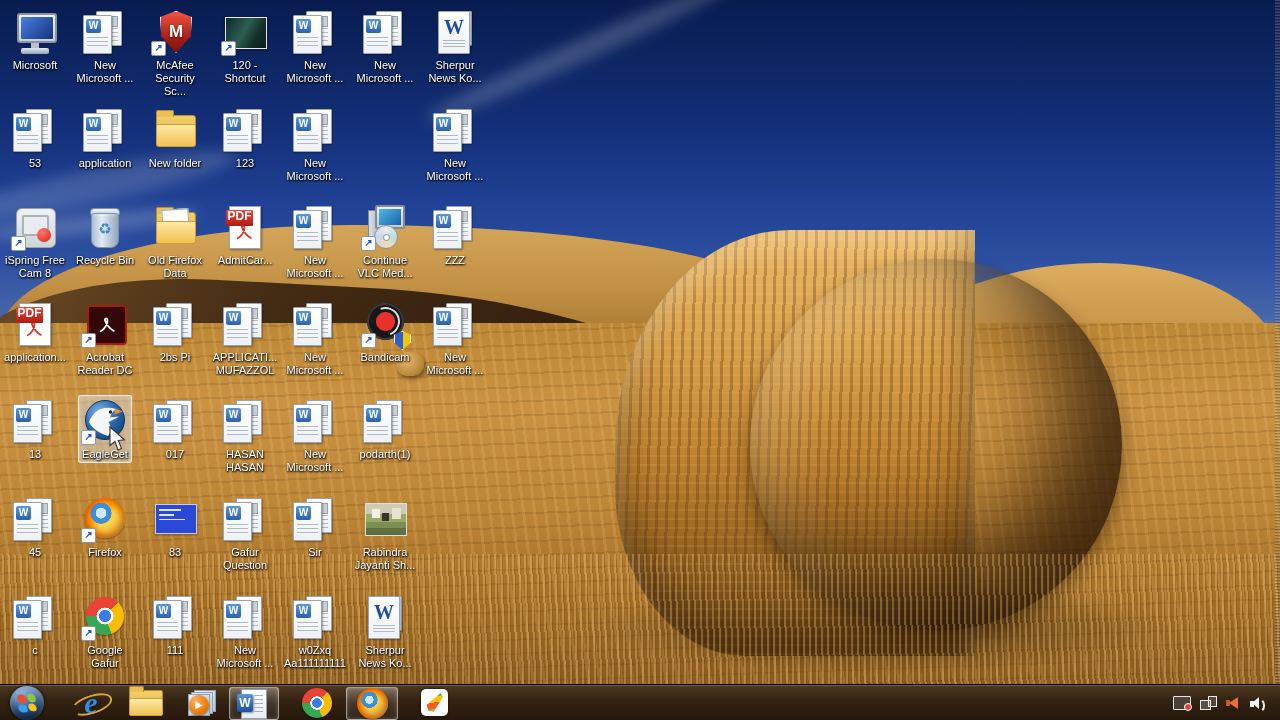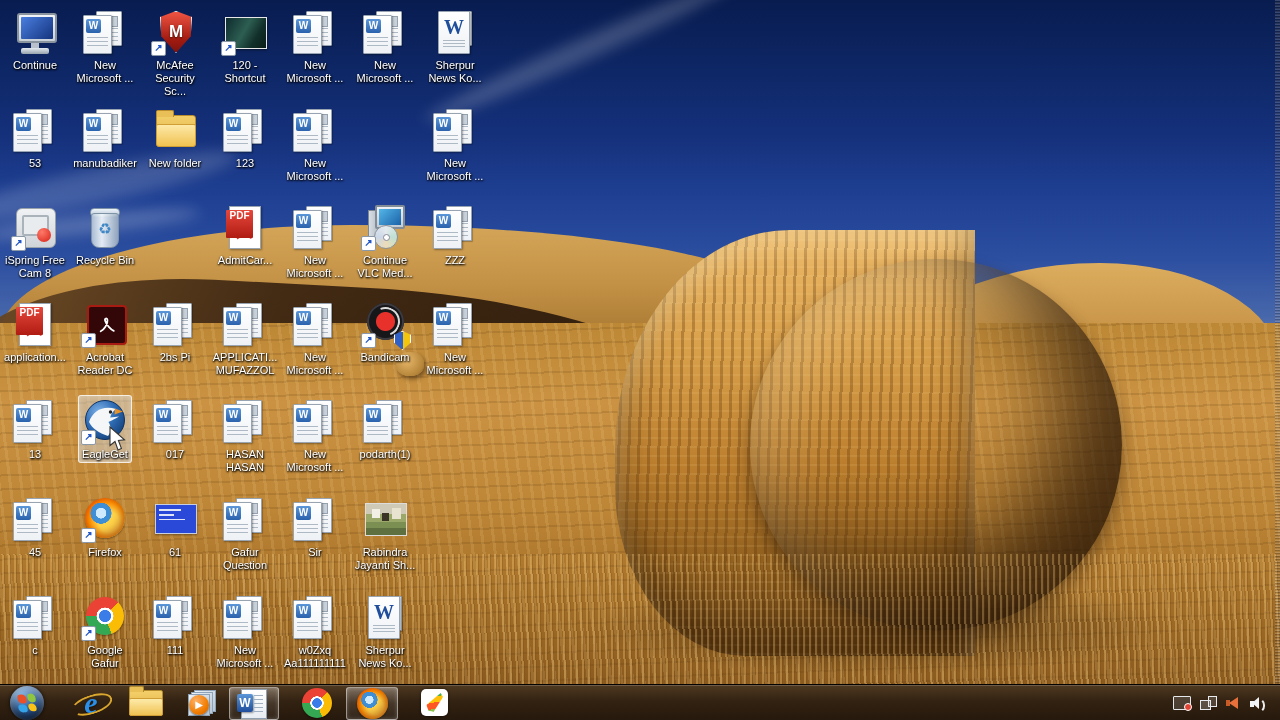--- a/index.html
+++ b/index.html
@@ -120,22 +120,22 @@
   
   .rb{position:absolute;left:9px;top:3px;width:30px;height:42px;}
   .rbody{position:absolute;left:1px;top:7px;right:1px;bottom:0;border:1px solid #7f93a6;border-radius:3px 3px 8px 8px;
     background:linear-gradient(90deg,rgba(186,202,218,.88),rgba(242,248,252,.92) 38%,rgba(158,176,194,.88));}
   .rlip{position:absolute;left:0;top:2px;right:0;height:7px;border:1px solid #7f93a6;border-radius:4px;
     background:linear-gradient(180deg,#eef4fa,#b9c8d6);}
   .rsym{position:absolute;left:0;right:0;top:15px;text-align:center;color:#3f87c5;font-size:15px;line-height:16px;}
   
   .pdfp{position:absolute;left:8px;top:3px;width:30px;height:41px;background:#fff;border:1px solid #98a4b2;
     box-shadow:1px 1px 2px rgba(0,0,0,.35);}
-  .pdfbanner{position:absolute;left:-4px;top:3px;width:27px;height:28px;border-radius:1px;
-    background:linear-gradient(180deg,#e5473c,#b01c12);color:#fff;font-weight:bold;font-size:10px;
+  .pdfbanner{position:absolute;left:-4px;top:3px;width:27px;height:16px;border-radius:1px;
+    background:linear-gradient(180deg,#e5473c,#b01c12);color:#fff;font-weight:bold;font-size:12px;
     line-height:12px;text-align:center;}
   .pdfswirl{position:absolute;left:5px;top:16px;}
   
   .acr{position:absolute;left:6px;top:5px;width:36px;height:36px;border:2px solid #a81b12;border-radius:4px;
     background:#330607;display:flex;align-items:center;justify-content:center;}
   
   .vmon{position:absolute;right:4px;top:2px;width:26px;height:20px;border:2px solid #828c96;border-radius:2px;
     background:linear-gradient(180deg,#eef2f5,#c3ccd4);}
   .vscr{position:absolute;inset:2px;background:linear-gradient(135deg,#54b6e8,#1b62a8);}
   .vtower{position:absolute;left:7px;top:7px;width:12px;height:27px;border:1px solid #7f8993;
@@ -267,21 +267,21 @@
   <div id="icons">
       <div class="cell" style="left: 0px; top: 6px;">
         <div class="inner">
           <div class="icon48">
             <div class="cmon">
               <div class="cscr"></div>
             </div>
             <div class="cneck"></div>
             <div class="cbase"></div>
           </div>
-          <div class="lbl">Continue</div>
+          <div class="lbl">Microsoft</div>
         </div>
       </div>
       <div class="cell" style="left: 70px; top: 6px;">
         <div class="inner">
           <div class="icon48">
             <div class="wd">
               <div class="pg pgback">
                 <div class="plines"></div>
                 <div class="pimg"></div>
               </div>
@@ -386,21 +386,21 @@
               <div class="pg pgback">
                 <div class="plines"></div>
                 <div class="pimg"></div>
               </div>
               <div class="pg pgfront">
                 <div class="wbadge">W</div>
                 <div class="plf"></div>
               </div>
             </div>
           </div>
-          <div class="lbl">manubadiker</div>
+          <div class="lbl">application</div>
         </div>
       </div>
       <div class="cell" style="left: 140px; top: 104px;">
         <div class="inner">
           <div class="icon48">
             <div class="fldr">
               <div class="ftab"></div>
               <div class="ffront"></div>
             </div>
           </div>
@@ -473,20 +473,32 @@
       <div class="cell" style="left: 70px; top: 201px;">
         <div class="inner">
           <div class="icon48">
             <div class="rb">
               <div class="rlip"></div>
               <div class="rbody"></div>
               <div class="rsym">♻</div>
             </div>
           </div>
           <div class="lbl">Recycle Bin</div>
+        </div>
+      </div>
+      <div class="cell" style="left: 140px; top: 201px;">
+        <div class="inner">
+          <div class="icon48">
+            <div class="fldr">
+              <div class="ftab"></div>
+              <div class="fpaper"></div>
+              <div class="ffront"></div>
+            </div>
+          </div>
+          <div class="lbl">Old Firefox Data</div>
         </div>
       </div>
       <div class="cell" style="left: 210px; top: 201px;">
         <div class="inner">
           <div class="icon48">
             <div class="pdfp">
               <div class="pdfswirl"><svg width="18" height="18" viewBox="0 0 20 20">
                   <path d="M3 17 C7 15 11 9 10.5 4.5 C10 1.5 7 2.5 8 5.5 C9.5 10 14 15 17.5 16.5" fill="none" stroke="#d6372b" stroke-width="2" stroke-linecap="round"></path>
                 </svg></div>
               <div class="pdfbanner">PDF</div>
@@ -782,21 +794,21 @@
       </div>
       <div class="cell" style="left: 140px; top: 493px;">
         <div class="inner">
           <div class="icon48">
             <div class="bimg">
               <span style="left:3px;top:4px;width:22px"></span>
               <span style="left:3px;top:9px;width:15px"></span>
               <span style="left:3px;top:14px;width:26px;height:1px"></span>
             </div>
           </div>
-          <div class="lbl">61</div>
+          <div class="lbl">83</div>
         </div>
       </div>
       <div class="cell" style="left: 210px; top: 493px;">
         <div class="inner">
           <div class="icon48">
             <div class="wd">
               <div class="pg pgback">
                 <div class="plines"></div>
                 <div class="pimg"></div>
               </div>

